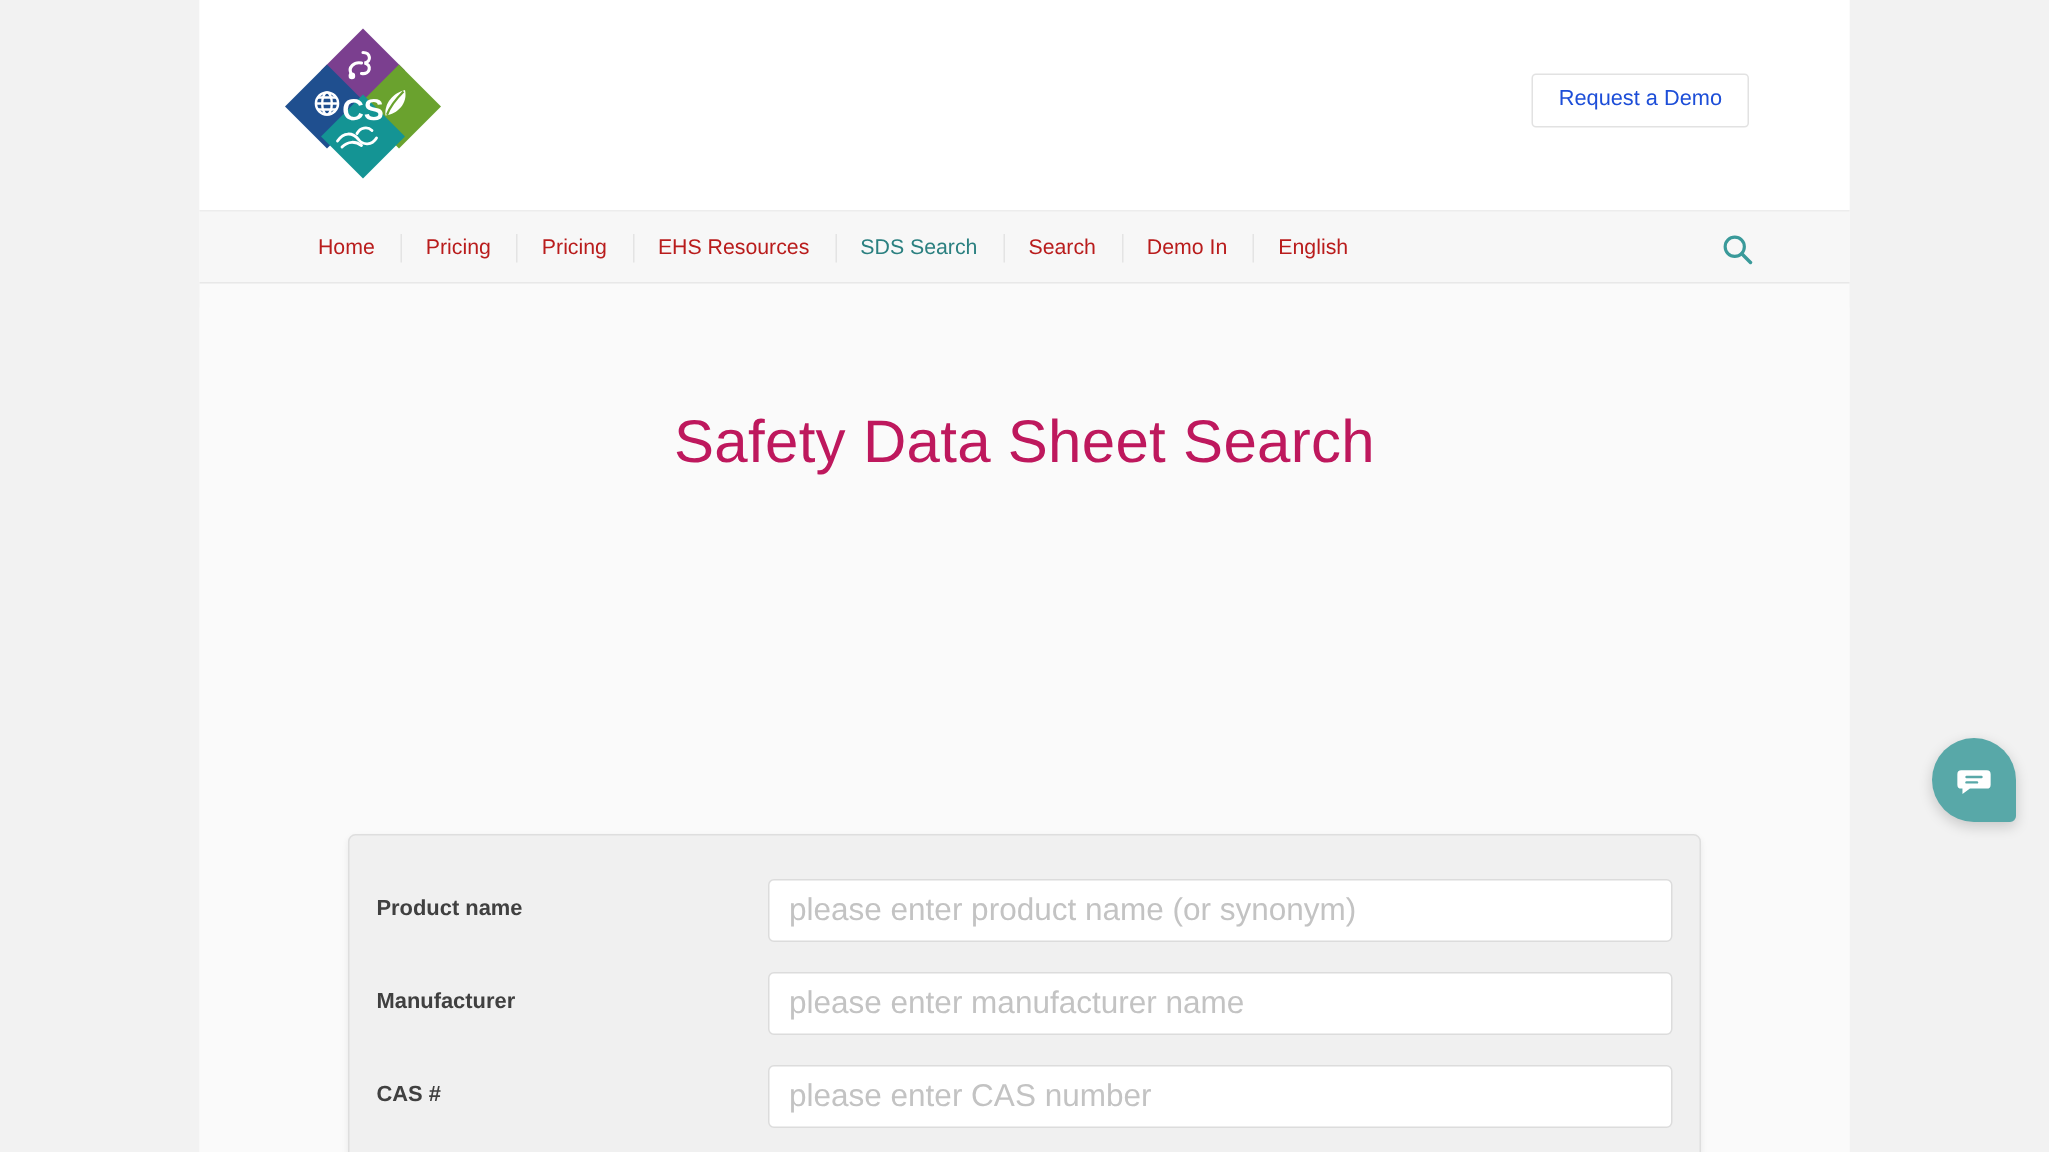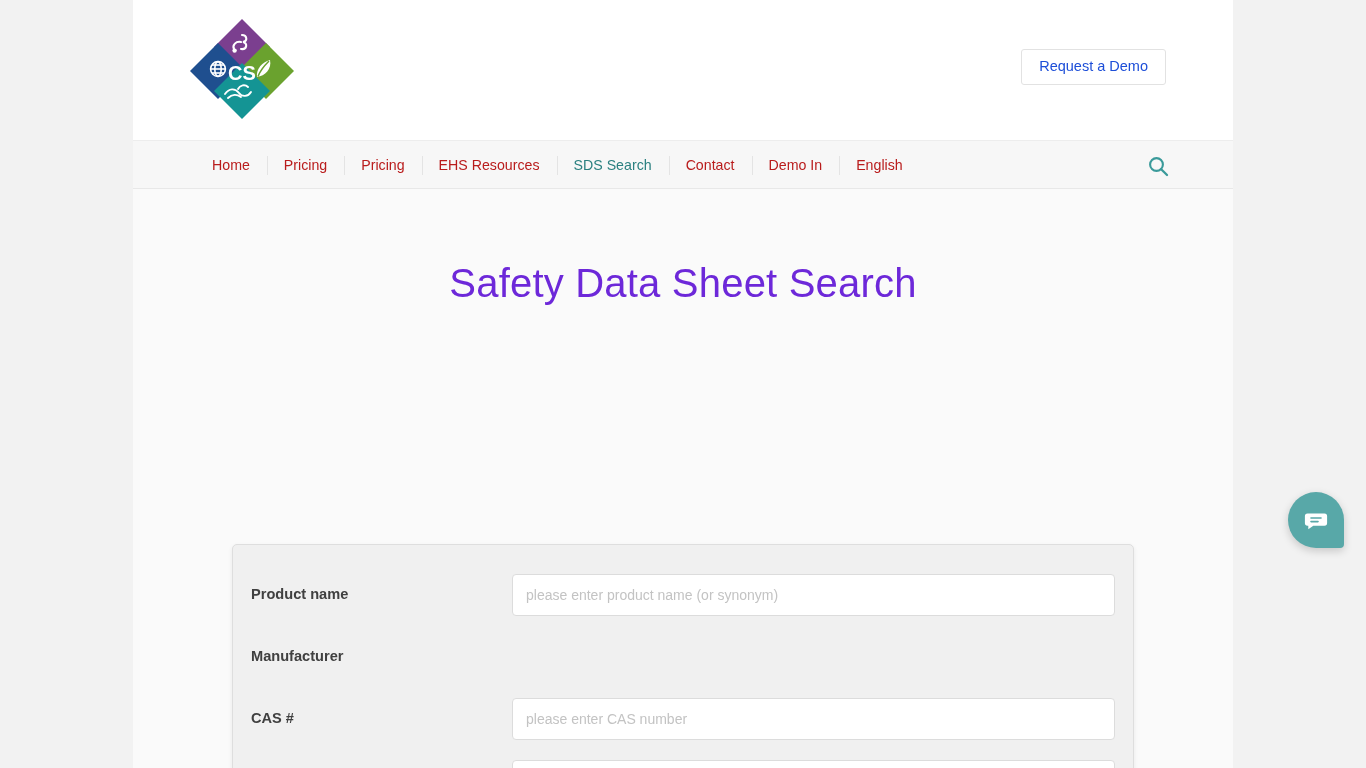--- a/index.html
+++ b/index.html
@@ -119,26 +119,26 @@
 
   
   .content {
     position: relative;
     background: #fafafa;
     min-height: 578px;
     padding-bottom: 10px;
   }
 
   .page-title {
-    margin: 4px;
+    margin: 16px;
     padding-top: 68px;
     text-align: center;
     font-size: 40px;
     font-weight: 400;
-    color: #6d28d9;
+    color: #be185d;
     letter-spacing: 0.2px;
     font-family: "Liberation Sans", sans-serif;
   }
 
   
   .form-card {
     position: absolute;
     left: 99px;
     top: 351px;
     width: 902px;
@@ -174,21 +174,21 @@
   .form-select {
     position: absolute;
     left: 279px;
     top: 0;
     width: 603px;
     height: 42px;
     padding: 0 13px;
     background: #ffffff;
     border: 1px solid #dcdcdc;
     border-radius: 4px;
-    font-size: 14px;
+    font-size: 21px;
     color: #6a6a6a;
     font-family: "Liberation Sans", sans-serif;
     outline: none;
   }
   .form-input::placeholder { color: #c3c3c3; }
 
   .select-wrap {
     position: absolute;
     left: 279px;
     top: 0;
@@ -292,21 +292,21 @@
         <li>
           <a class="nav-link" href="#">Pricing</a>
         </li>
         <li>
           <a class="nav-link" href="#">EHS Resources</a>
         </li>
         <li>
           <a class="nav-link active" href="#">SDS Search</a>
         </li>
         <li>
-          <a class="nav-link" href="#">Contact</a>
+          <a class="nav-link" href="#">Search</a>
         </li>
         <li>
           <a class="nav-link" href="#">Demo In</a>
         </li>
         <li>
           <a class="nav-link" href="#">English</a>
         </li>
       </ul>
 
       <div class="nav-search">
@@ -323,20 +323,21 @@
 
       <div class="form-card">
 
         <div class="form-row row-1">
           <label class="form-label">Product name</label>
           <input class="form-input" type="text" placeholder="please enter product name (or synonym)" style="">
         </div>
 
         <div class="form-row row-2">
           <label class="form-label">Manufacturer</label>
+          <input class="form-input" type="text" placeholder="please enter manufacturer name" style="">
         </div>
 
         <div class="form-row row-3">
           <label class="form-label">CAS #</label>
           <input class="form-input" type="text" placeholder="please enter CAS number" style="">
         </div>
 
         <div class="form-row row-4">
 
           <div class="select-wrap">

